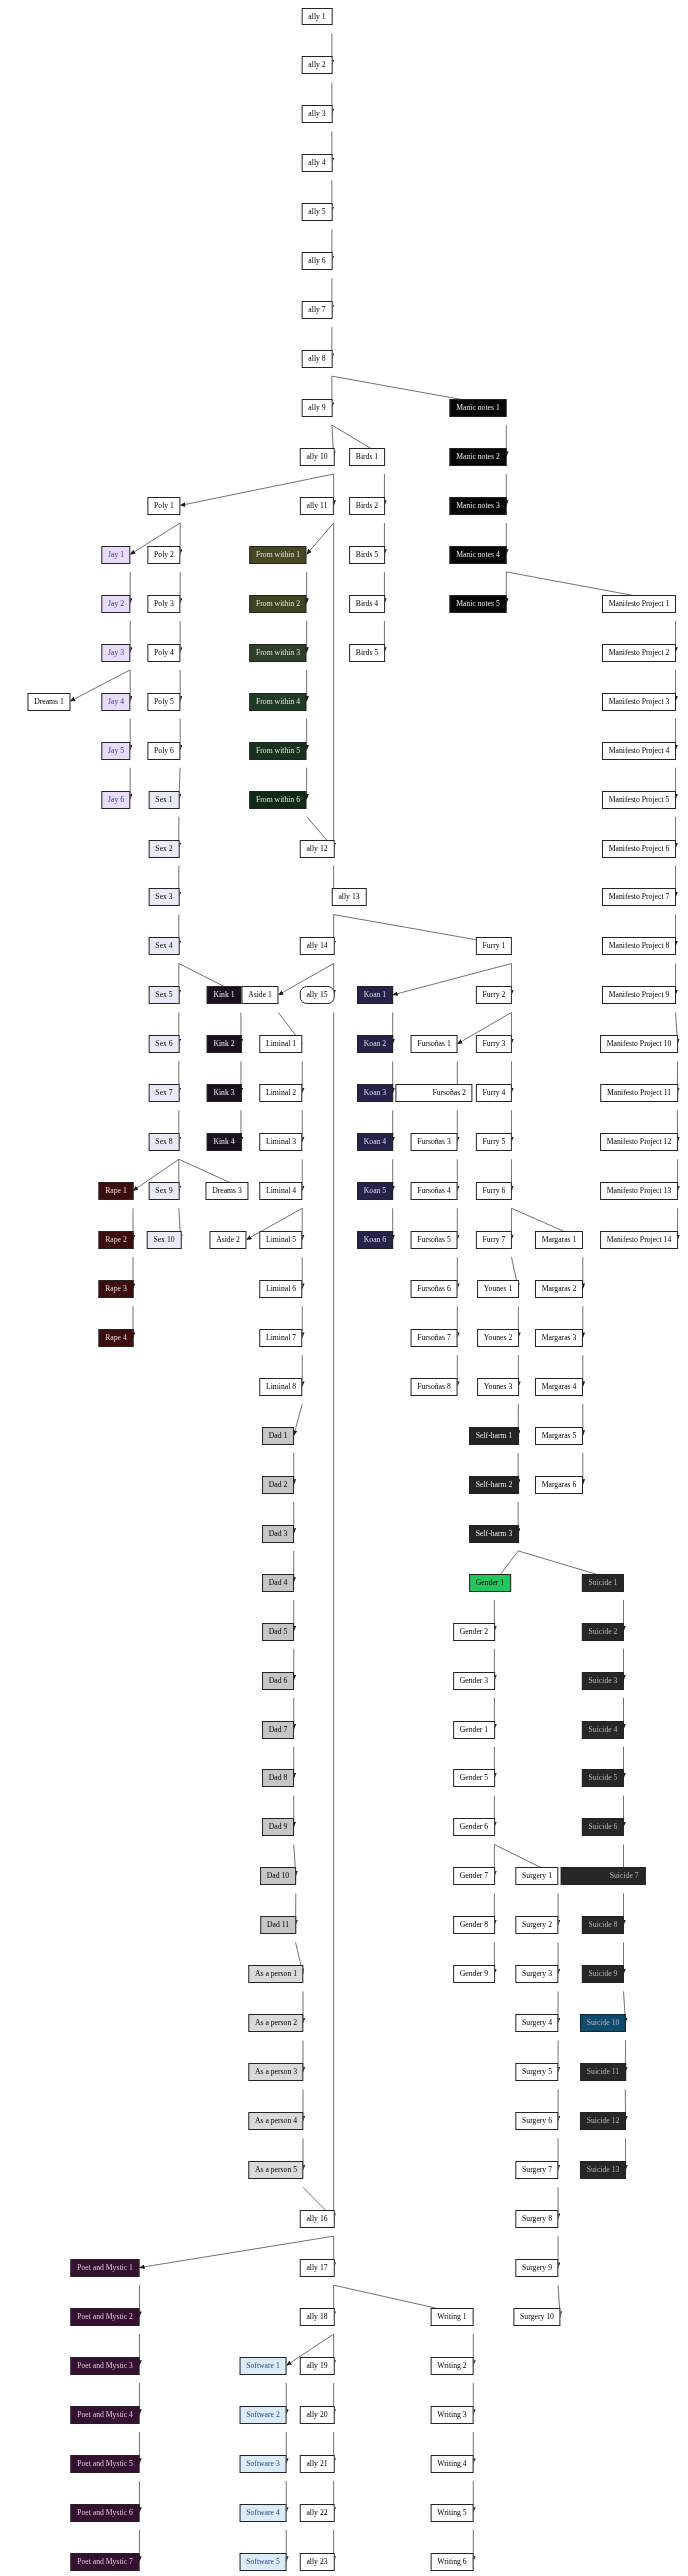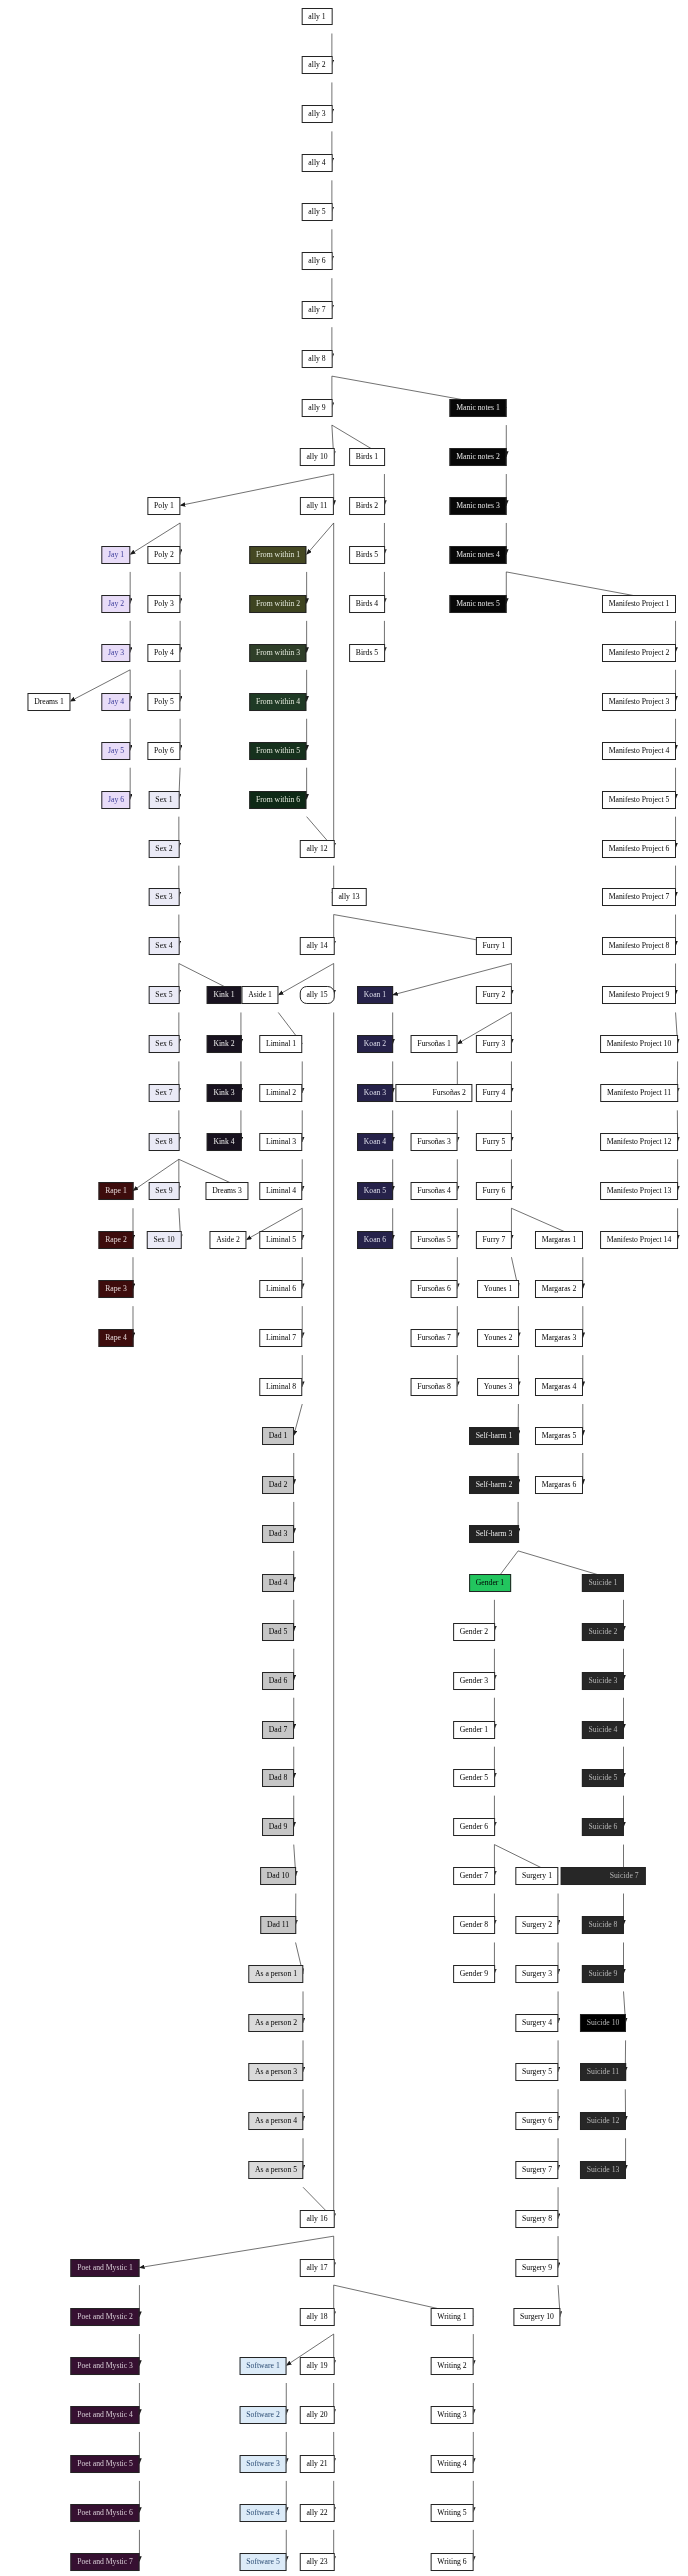--- a/index.html
+++ b/index.html
@@ -405,21 +405,21 @@
     <div class="node" style="left: 474px; top: 1974px; background: rgb(255, 255, 255); color: rgb(0, 0, 0);">Gender 9</div>
     <div class="node" style="left: 603px; top: 1583px; background: rgb(39, 39, 39); color: rgb(181, 181, 181);">Suicide 1</div>
     <div class="node" style="left: 603px; top: 1632px; background: rgb(39, 39, 39); color: rgb(181, 181, 181);">Suicide 2</div>
     <div class="node" style="left: 603px; top: 1681px; background: rgb(39, 39, 39); color: rgb(181, 181, 181);">Suicide 3</div>
     <div class="node" style="left: 603px; top: 1730px; background: rgb(39, 39, 39); color: rgb(181, 181, 181);">Suicide 4</div>
     <div class="node" style="left: 603px; top: 1778px; background: rgb(39, 39, 39); color: rgb(181, 181, 181);">Suicide 5</div>
     <div class="node" style="left: 603px; top: 1827px; background: rgb(39, 39, 39); color: rgb(181, 181, 181);">Suicide 6</div>
     <div class="node" style="left: 603px; top: 1876px; background: rgb(39, 39, 39); color: rgb(181, 181, 181); padding-left: 48px;">Suicide 7</div>
     <div class="node" style="left: 603px; top: 1925px; background: rgb(39, 39, 39); color: rgb(181, 181, 181);">Suicide 8</div>
     <div class="node" style="left: 603px; top: 1974px; background: rgb(39, 39, 39); color: rgb(181, 181, 181);">Suicide 9</div>
-    <div class="node" style="left: 603px; top: 2023px; background: #000000; color: rgb(181, 181, 181);">Suicide 10</div>
+    <div class="node" style="left: 603px; top: 2023px; background: #0c4a6e; color: rgb(181, 181, 181);">Suicide 10</div>
     <div class="node" style="left: 603px; top: 2072px; background: rgb(39, 39, 39); color: rgb(181, 181, 181);">Suicide 11</div>
     <div class="node" style="left: 603px; top: 2121px; background: rgb(39, 39, 39); color: rgb(181, 181, 181);">Suicide 12</div>
     <div class="node" style="left: 603px; top: 2170px; background: rgb(39, 39, 39); color: rgb(181, 181, 181);">Suicide 13</div>
     <div class="node" style="left: 537px; top: 1876px; background: rgb(255, 255, 255); color: rgb(0, 0, 0);">Surgery 1</div>
     <div class="node" style="left: 537px; top: 1925px; background: rgb(255, 255, 255); color: rgb(0, 0, 0);">Surgery 2</div>
     <div class="node" style="left: 537px; top: 1974px; background: rgb(255, 255, 255); color: rgb(0, 0, 0);">Surgery 3</div>
     <div class="node" style="left: 537px; top: 2023px; background: rgb(255, 255, 255); color: rgb(0, 0, 0);">Surgery 4</div>
     <div class="node" style="left: 537px; top: 2072px; background: rgb(255, 255, 255); color: rgb(0, 0, 0);">Surgery 5</div>
     <div class="node" style="left: 537px; top: 2121px; background: rgb(255, 255, 255); color: rgb(0, 0, 0);">Surgery 6</div>
     <div class="node" style="left: 537px; top: 2170px; background: rgb(255, 255, 255); color: rgb(0, 0, 0);">Surgery 7</div>

